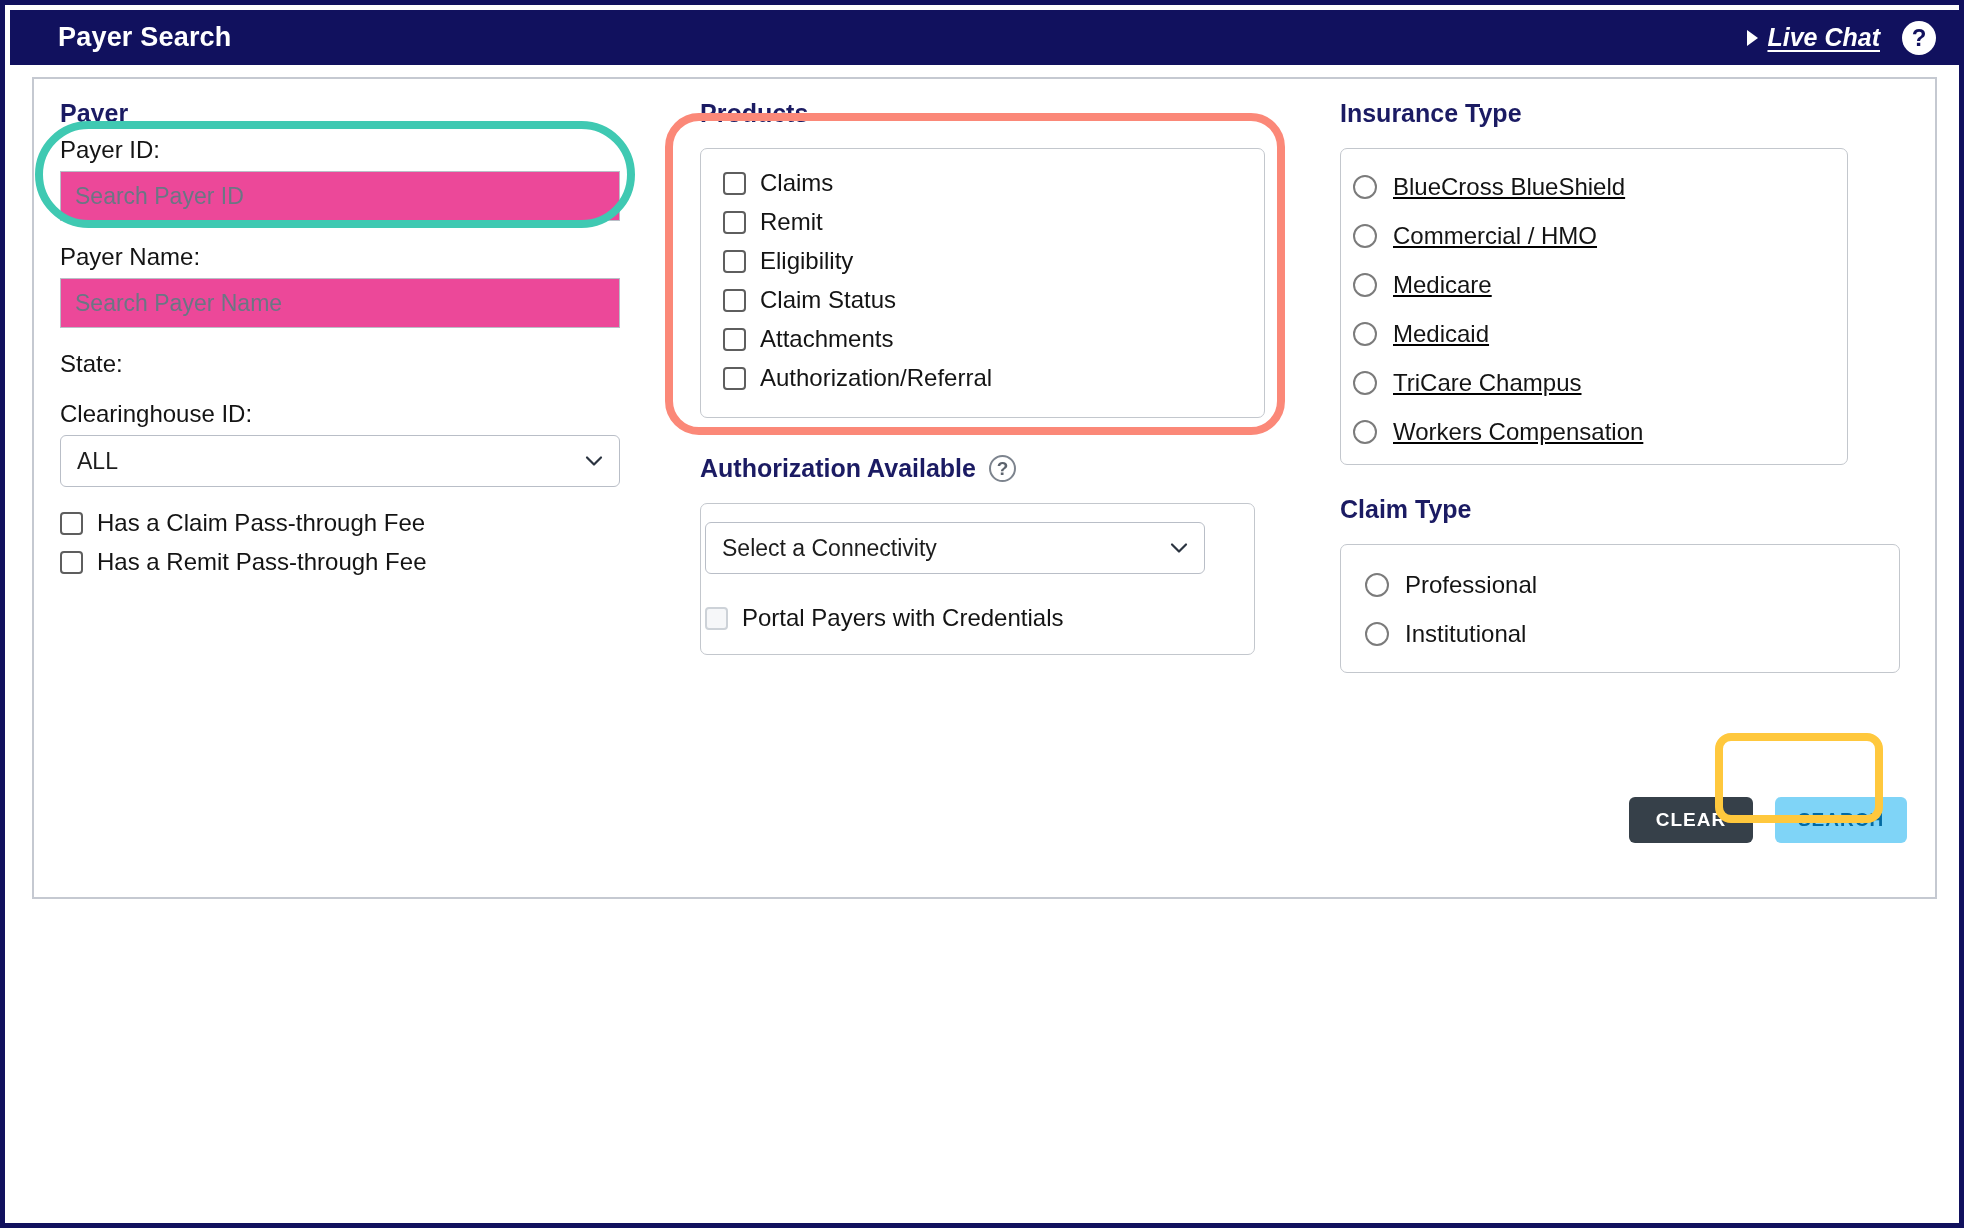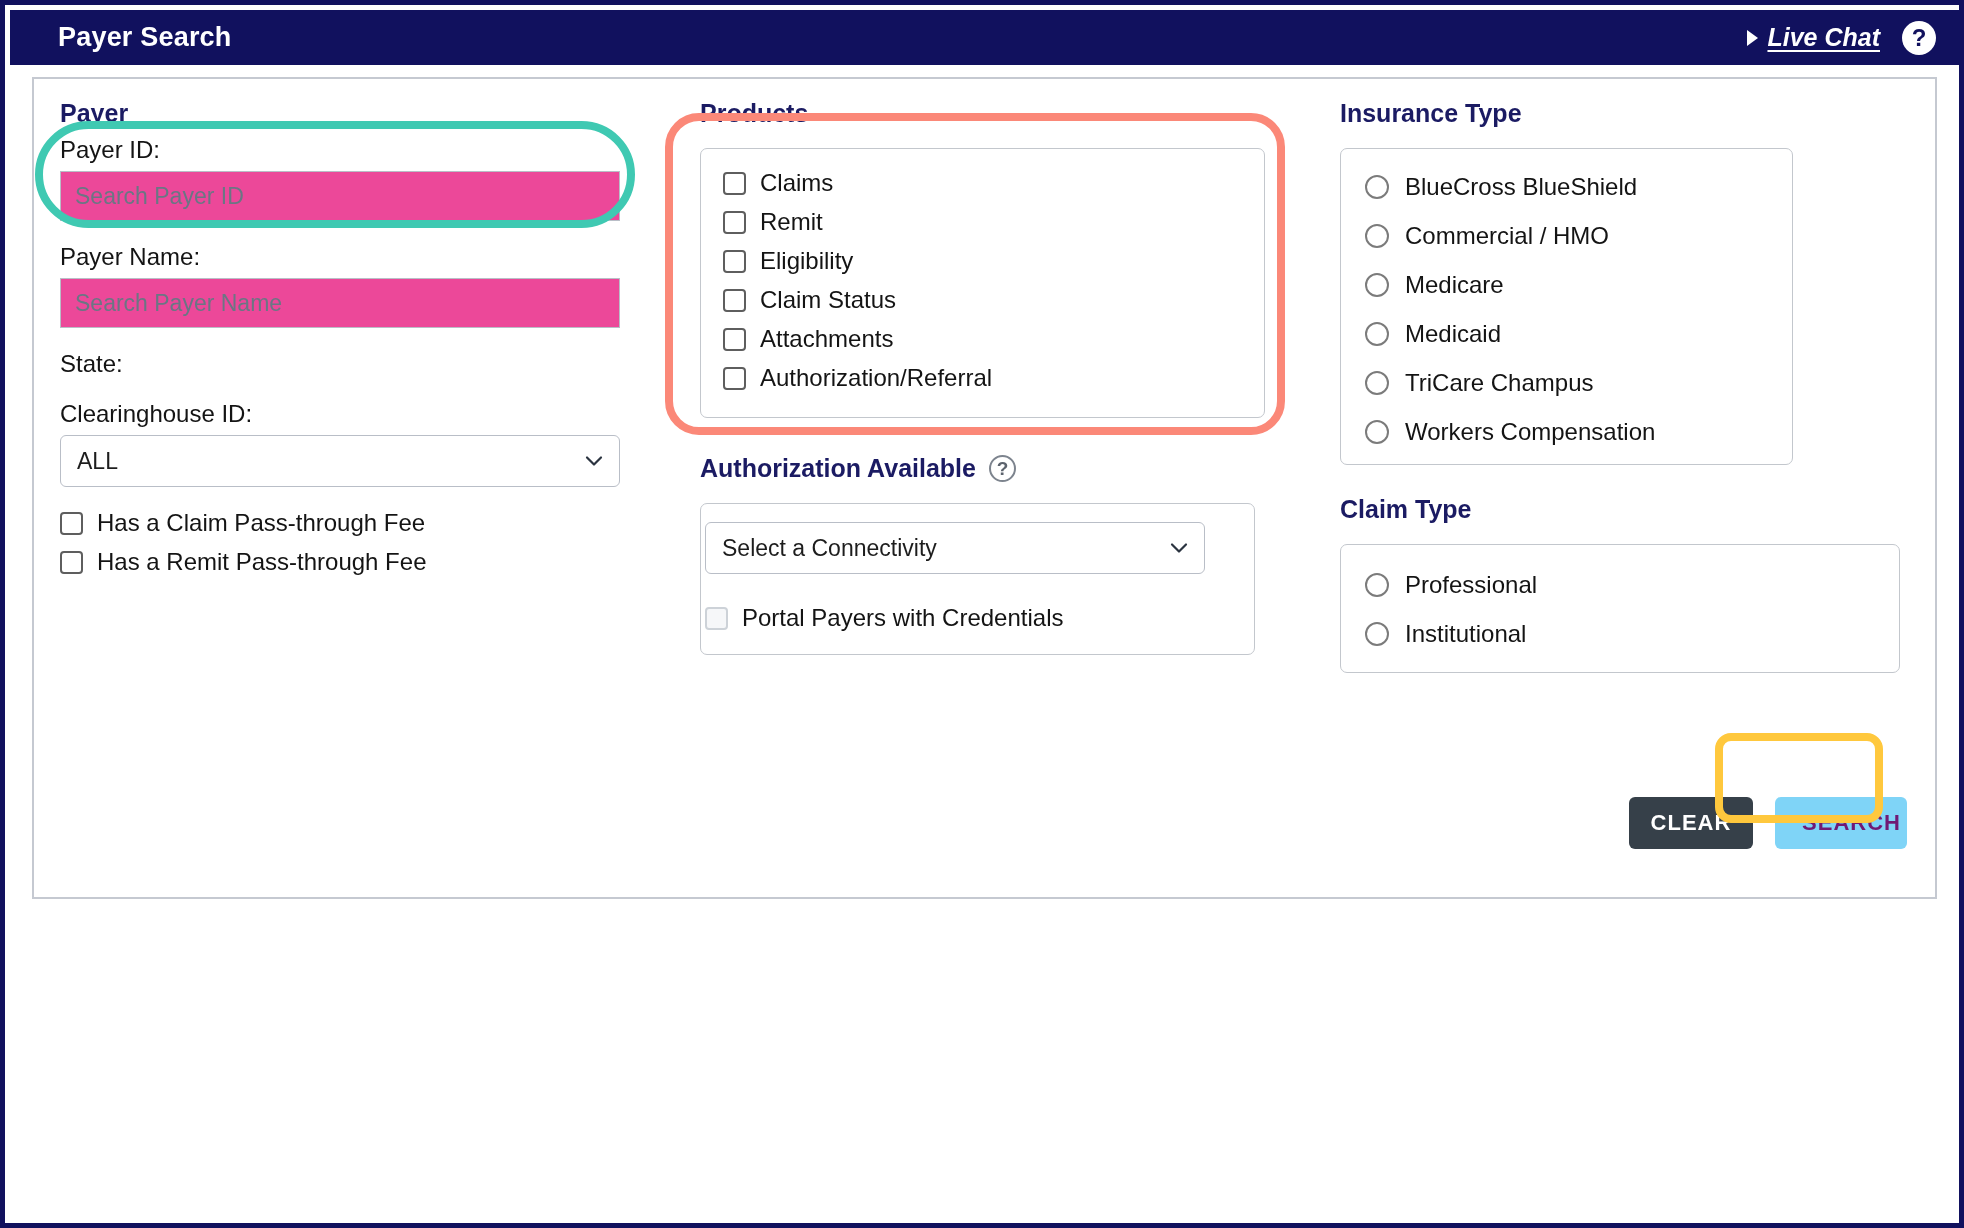--- a/index.html
+++ b/index.html
@@ -229,21 +229,21 @@
   .panel {
     box-sizing: border-box;
     border: 1px solid #c3c7cd;
     border-radius: 7px;
     background: #ffffff;
     padding: 20px 22px 14px 22px;
     margin-top: 20px;
   }
   .panel-products { width: 565px; }
   .panel-connect  { width: 555px; padding: 18px 20px 20px 4px; }
-  .panel-insurance { width: 453px; padding: 24px 24px 12px 24px; }
+  .panel-insurance { width: 508px; padding: 24px 24px 12px 12px; text-decoration: underline; }
   .panel-claimtype { width: 560px; padding: 26px 24px 16px 24px; }
 
   
   .help-gray {
     width: 27px; height: 27px;
     border-radius: 50%;
     border: 2px solid #7d848e;
     color: #5c636d;
     font-size: 19px;
     font-weight: bold;
@@ -261,36 +261,35 @@
     right: 28px;
     top: 718px;
     display: flex;
     align-items: center;
     gap: 22px;
   }
   .btn {
     border: none;
     border-radius: 6px;
     font-family: "Liberation Sans", sans-serif;
-    font-size: 22px;
+    font-size: 19px;
     font-weight: bold;
     letter-spacing: 1px;
     cursor: pointer;
-    height: 52px;
+    height: 46px;
   }
   .btn-clear {
     background: #364049;
     color: #ffffff;
     width: 124px;
   }
   .btn-search {
     background: #7fd4f7;
-    color: #701a75;
+    color: #0369a1;
     width: 132px;
-    text-align: right;
   }
 
   
   .anno {
     position: absolute;
     box-sizing: border-box;
     pointer-events: none;
     background: transparent;
   }
   .anno-teal {

